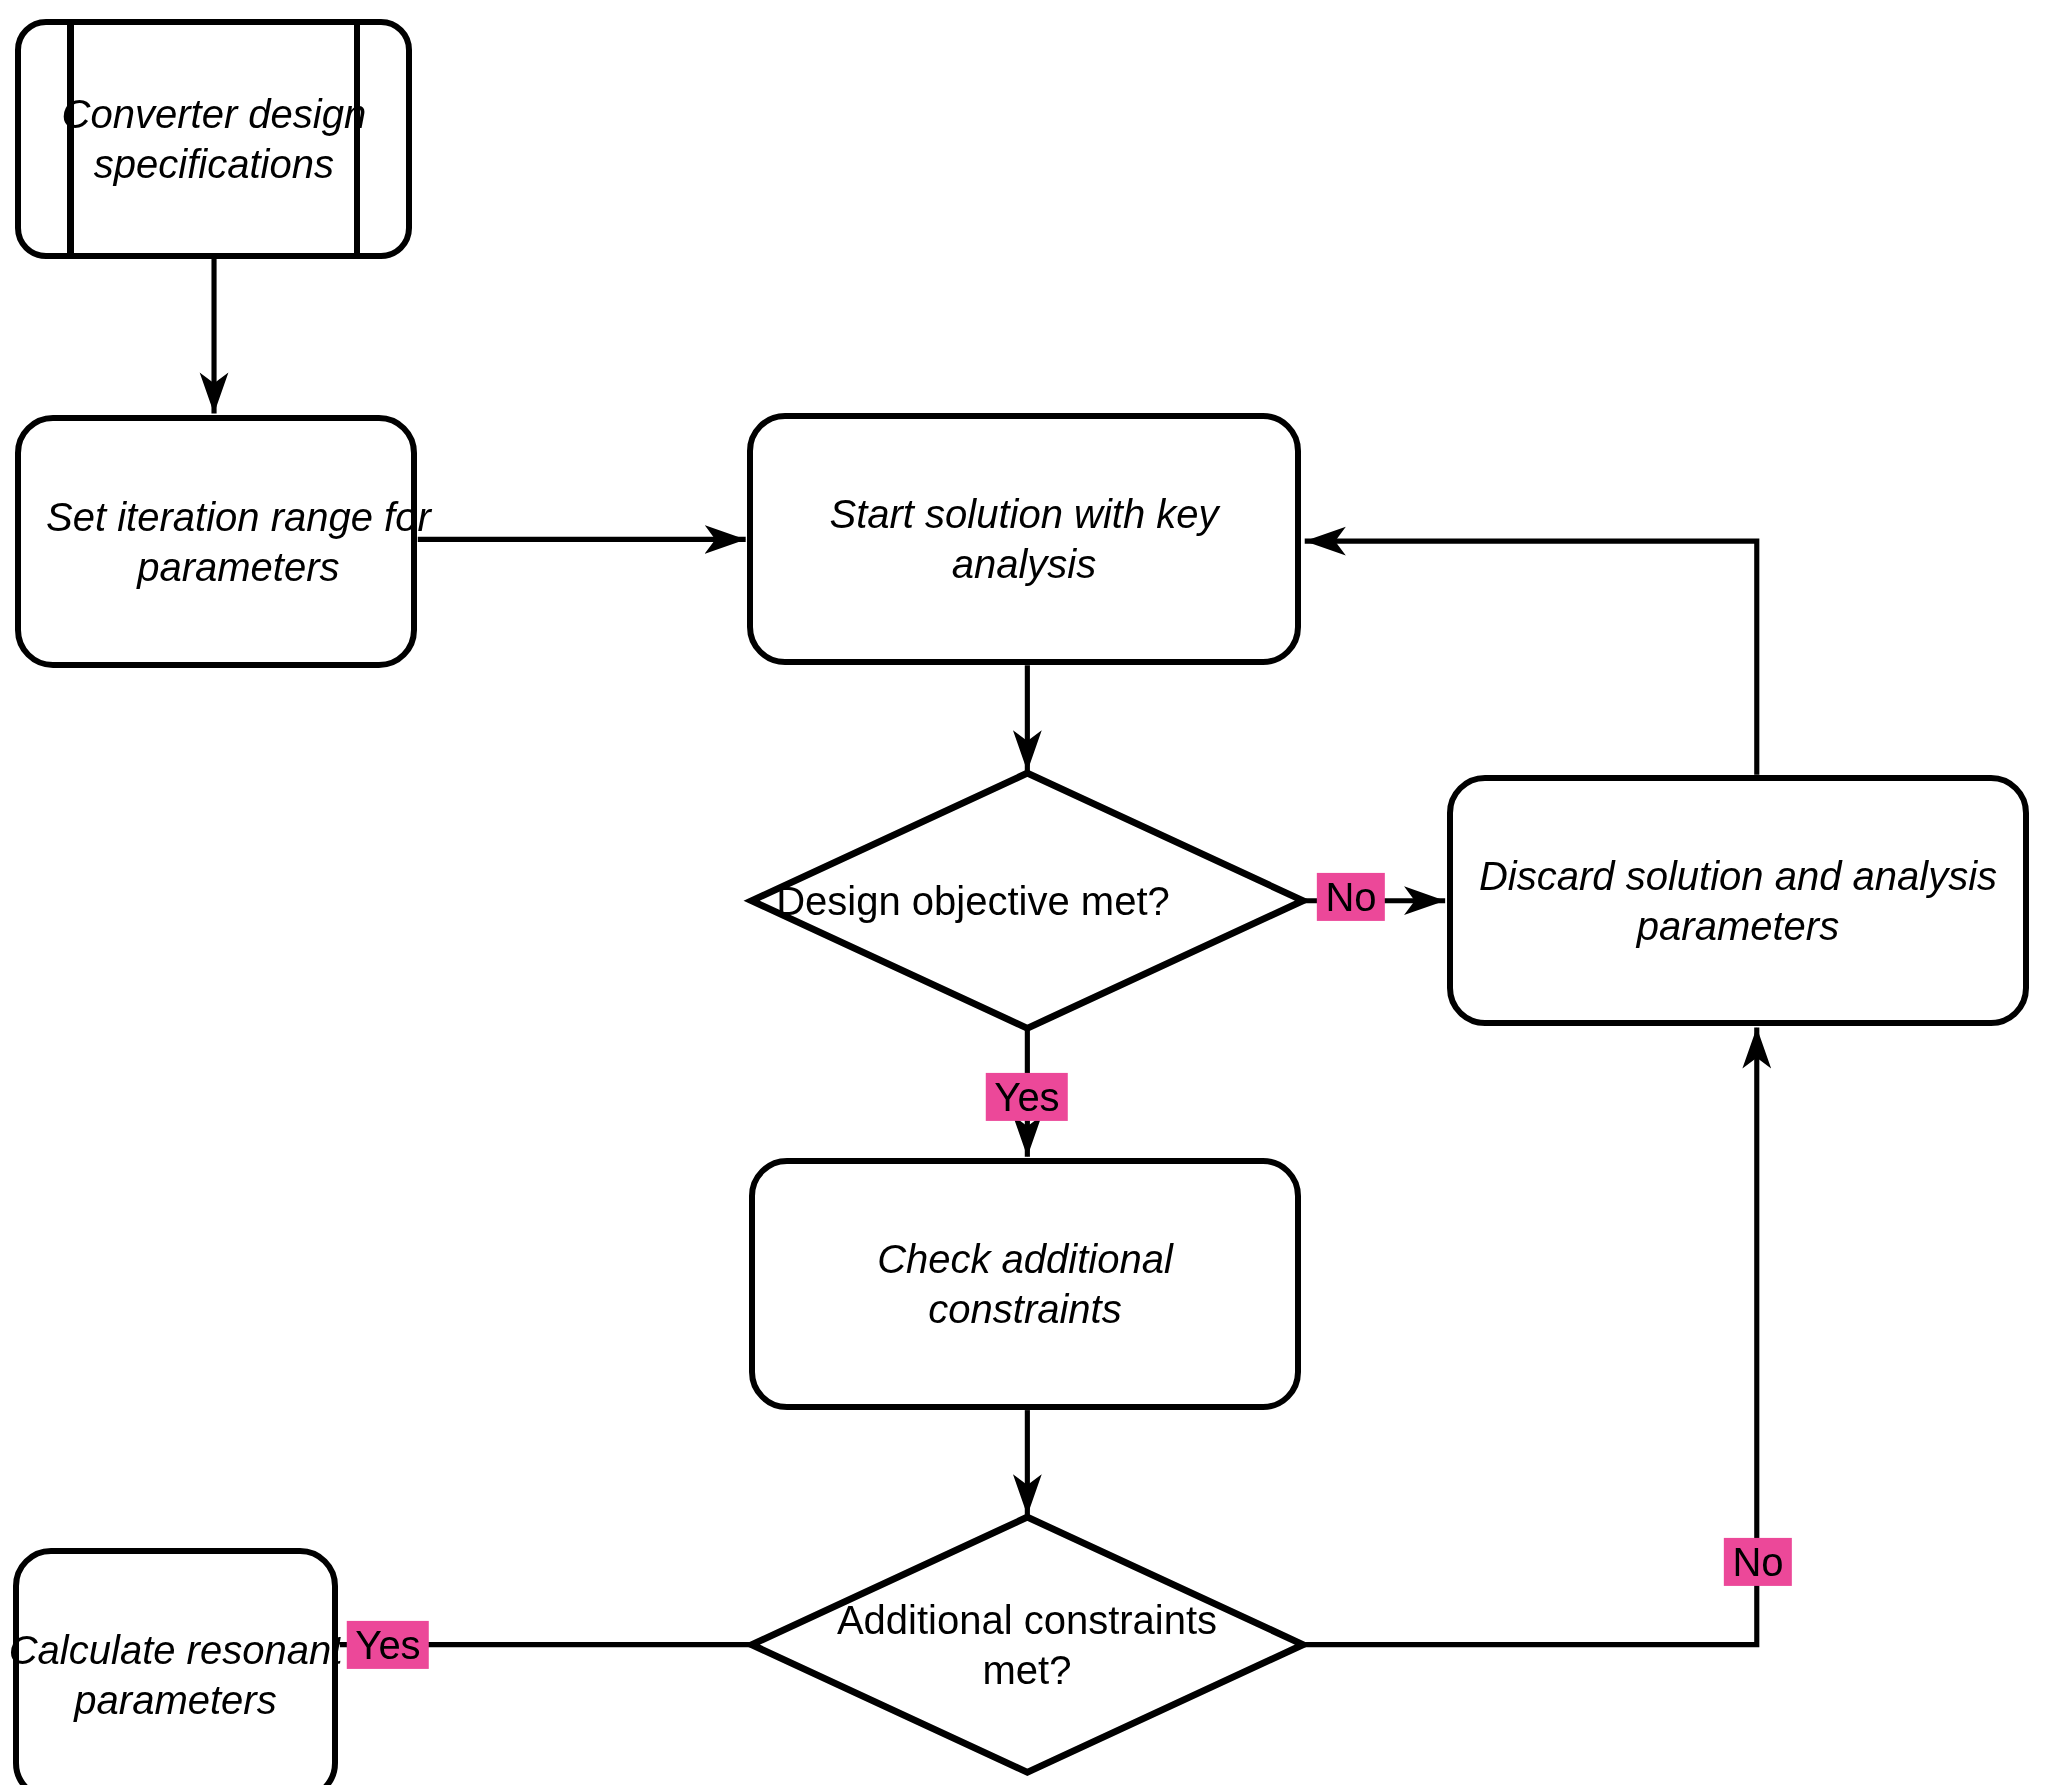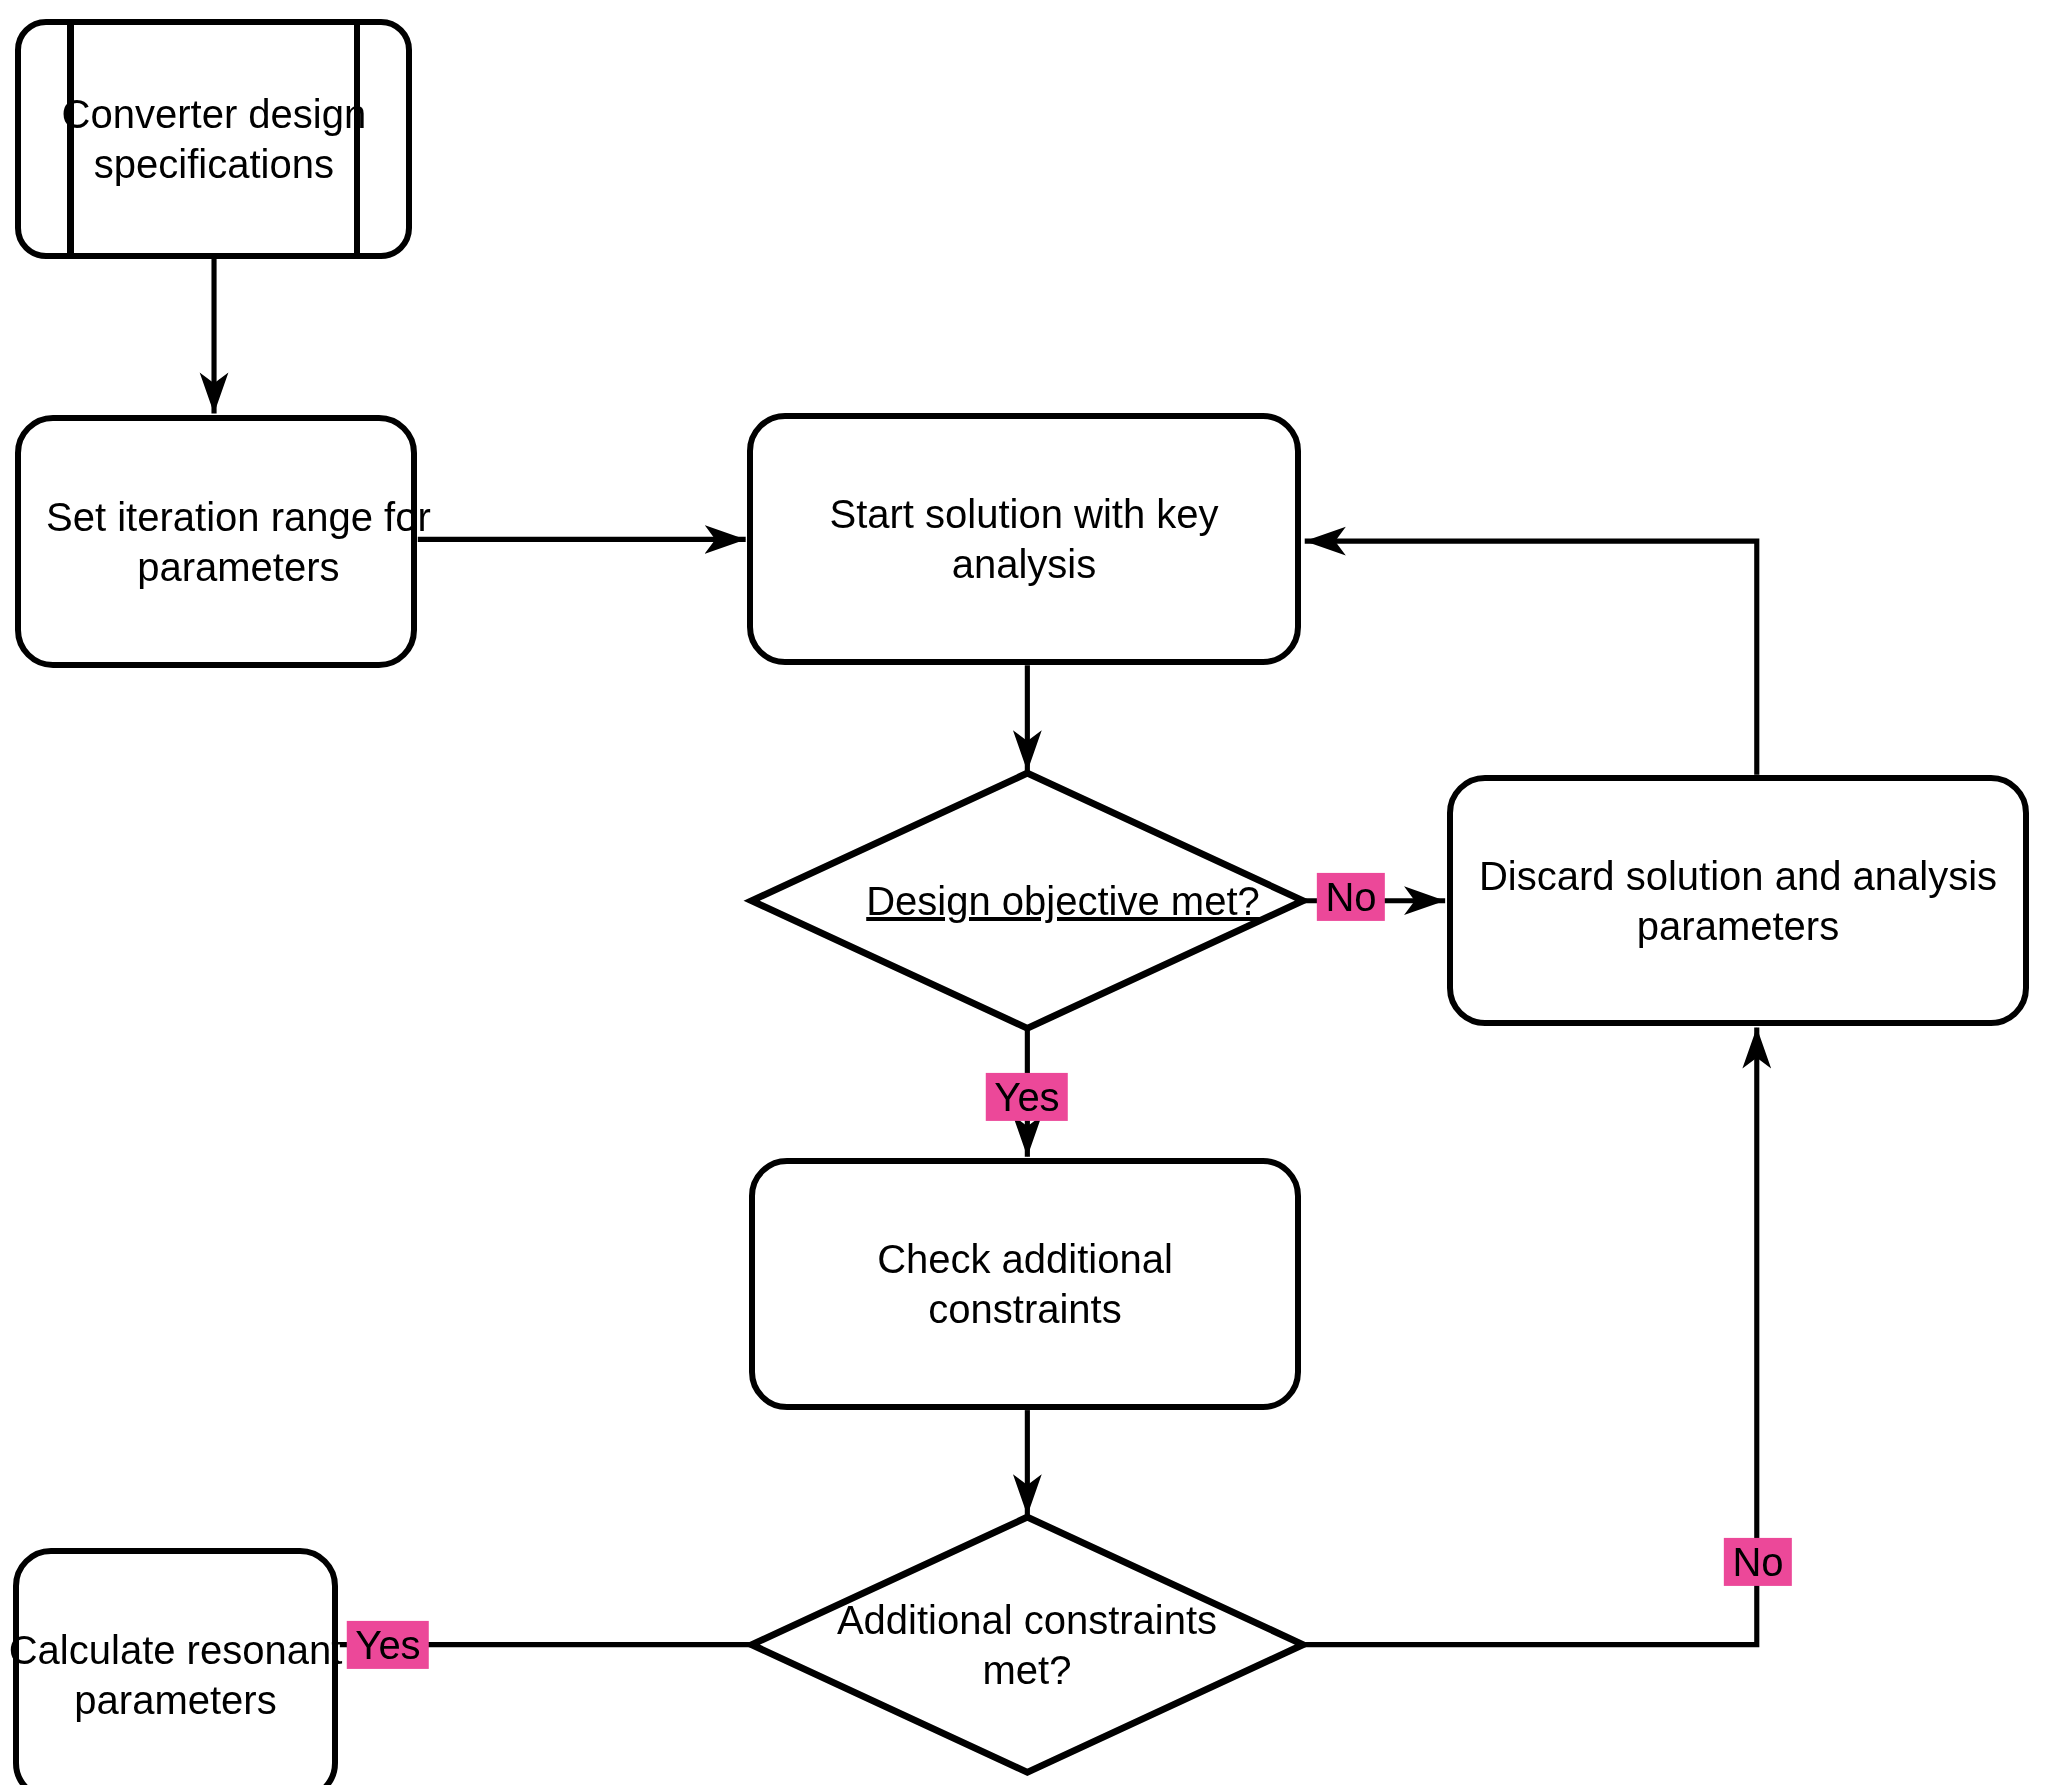--- a/index.html
+++ b/index.html
@@ -24,20 +24,21 @@
     box-sizing: border-box;
     border: 6.8px solid #000000;
     border-radius: 38px;
     background: #ffffff;
     display: flex;
     align-items: center;
     justify-content: center;
     text-align: center;
     font-size: 40px;
     line-height: 50px;
+    font-style: italic;
   }
   .node .label-block { position: relative; z-index: 2; }
   .node .line { white-space: nowrap; }
   .side-bar {
     position: absolute;
     top: 0; bottom: 0;
     width: 6.8px;
     background: #000000;
     z-index: 1;
   }
@@ -127,21 +128,21 @@
     </div>
   </div>
 
   <div class="node" style="left:13px; top:1548px; width:325px; height:253px;">
     <div class="label-block">
       <div class="line">Calculate resonant</div>
       <div class="line">parameters</div>
     </div>
   </div>
 
-  <div class="diamond-label" style="left:1063px; top:901px;text-decoration:underline;">
+  <div class="diamond-label" style="left:973px; top:901px;">
     <div class="line">Design objective met?</div>
   </div>
 
   <div class="diamond-label" style="left:1027px; top:1645px;">
     <div class="line">Additional constraints</div>
     <div class="line">met?</div>
   </div>
 
   <div class="edge-label" style="left:1351px; top:897px;">No</div>
 

